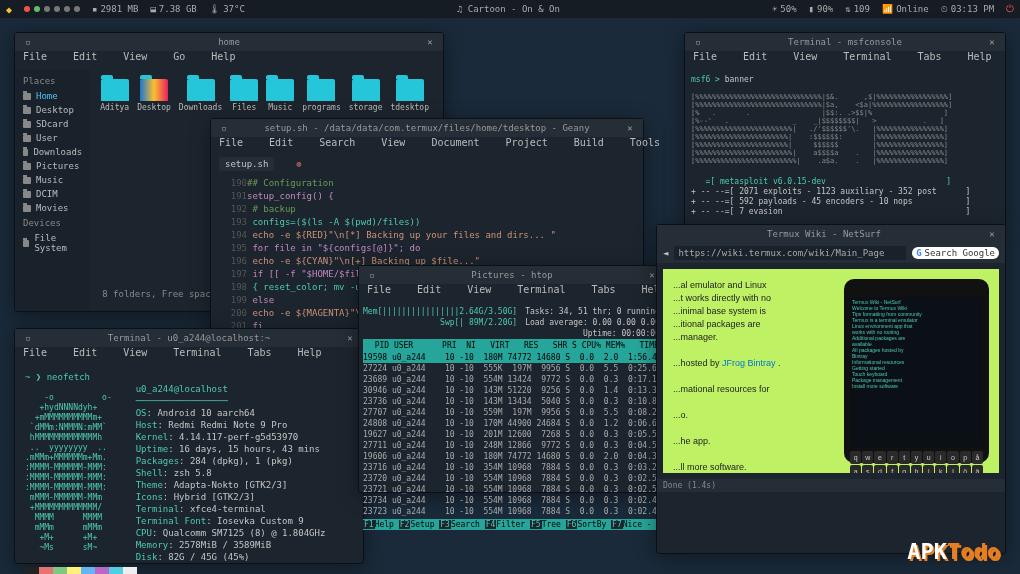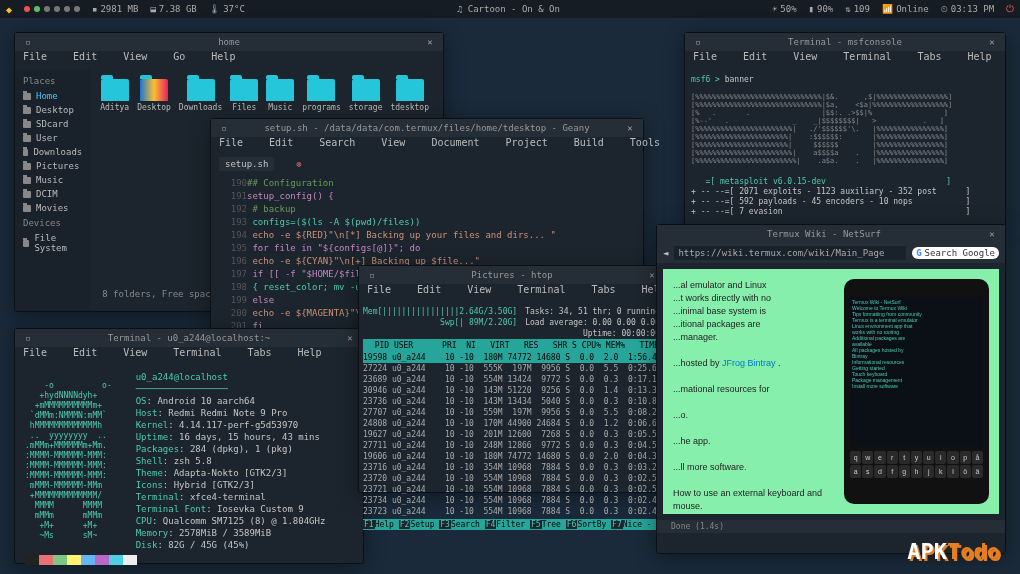--- a/index.html
+++ b/index.html
@@ -79,28 +79,28 @@
 .msf-body { padding: 6px; font-size: 8px; line-height: 10px; }
 .msf-art { white-space: pre; color: #888; font-size: 7px; line-height: 8px; }
 .msf-stat { margin-top: 4px; }
 .msf-stat div { white-space: pre; }
 
 
 .ns { top: 224px; right: 14px; width: 350px; height: 330px; }
 .ns-url { display: flex; align-items: center; padding: 3px 6px; gap: 6px; background: #252d36; font-size: 9px; }
 .ns-url input { flex: 1; background: #19222b; border: none; color: #aaa; padding: 2px 4px; font-size: 9px; font-family: inherit; }
 .ns-search { background: #fff; color: #333; padding: 1px 4px; border-radius: 8px; display: flex; align-items: center; gap: 3px; }
-.ns-page { background: #86efac; color: #222; margin: 6px; padding: 10px; display: flex; gap: 10px; height: 245px; overflow: hidden; font-family: Arial, sans-serif; }
+.ns-page { background: #bef264; color: #222; margin: 6px; padding: 10px; display: flex; gap: 10px; height: 204px; overflow: hidden; font-family: Arial, sans-serif; }
 .ns-text { flex: 1; font-size: 9px; line-height: 13px; }
 .ns-text a { color: #07c; }
 .ns-phone { width: 145px; background: #111; border-radius: 10px; padding: 18px 6px 6px; position: relative; }
 .ns-screen { background: #0a1015; height: 150px; border-radius: 2px; font-size: 5px; line-height: 6px; color: #4ec9b0; padding: 2px; overflow: hidden; }
 .kb { display: grid; grid-template-columns: repeat(11,1fr); gap: 1px; margin-top: 4px; }
 .kb span { background: #2a2a2a; color: #ccc; text-align: center; padding: 3px 0; font-size: 7px; border-radius: 2px; }
-.ns-status { background: #252d36; padding: 2px 14px; font-size: 8px; color: #888; }
+.ns-status { background: #252d36; padding: 2px 6px; font-size: 8px; color: #888; }
 .faq { color: #07c; font-weight: normal; }
 
 
 .wm { position: absolute; right: 20px; bottom: 10px; font-size: 22px; font-weight: bold; color: #fff; text-shadow: 2px 2px #e67e22; }
 .wm .o { color: #e67e22; }
 
 .fico { width: 8px; height: 7px; background: #888; display: inline-block; border-radius: 1px; position: relative; }
 .fico::before { content:''; position:absolute; top:-2px; left:0; width:4px; height:2px; background:#888; }
 </style>
 </head>
@@ -255,20 +255,21 @@
   </div>
   <div class="menubar" id="t1-menu">
       <span>File</span>
       <span>Edit</span>
       <span>View</span>
       <span>Terminal</span>
       <span>Tabs</span>
       <span>Help</span>
     </div>
   <div class="term-body">
+    <div style="color:#4ec9b0">~ ❯ neofetch</div>
     <div class="neorow">
       <div class="ascii">
     -o          o-
    +hydNNNNdyh+
   +mMMMMMMMMMMm+
  `dMMm:NMMMN:mMM`
  hMMMMMMMMMMMMMh
  ..  yyyyyyyy  ..
 .mMMm+MMMMMMm+Mm.
 :MMMM-MMMMMM-MMM:

